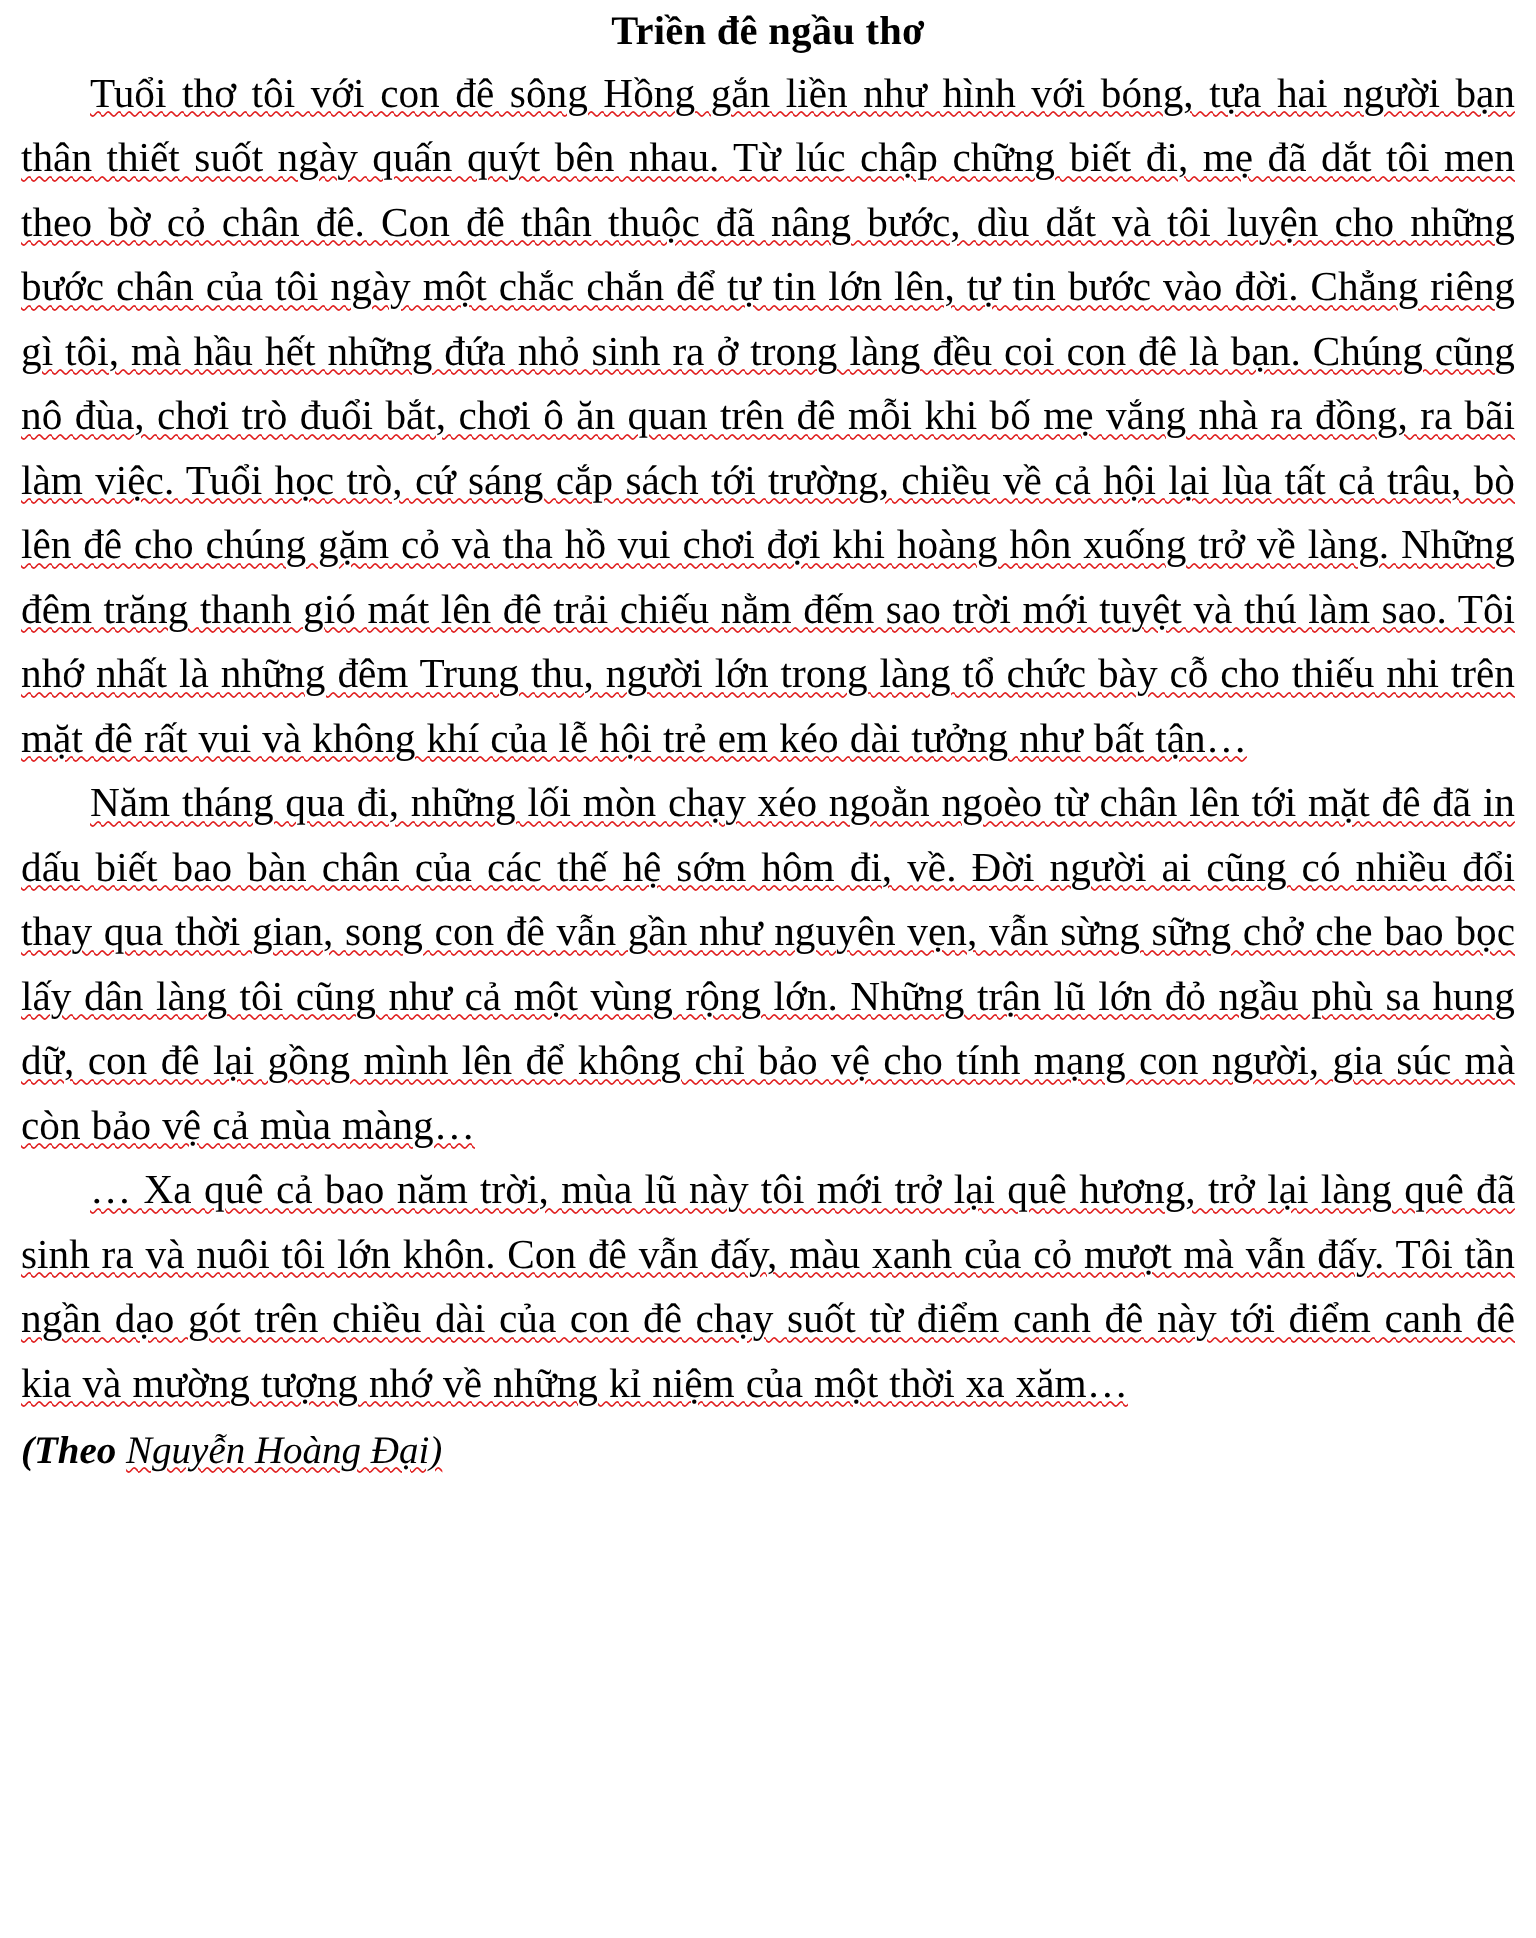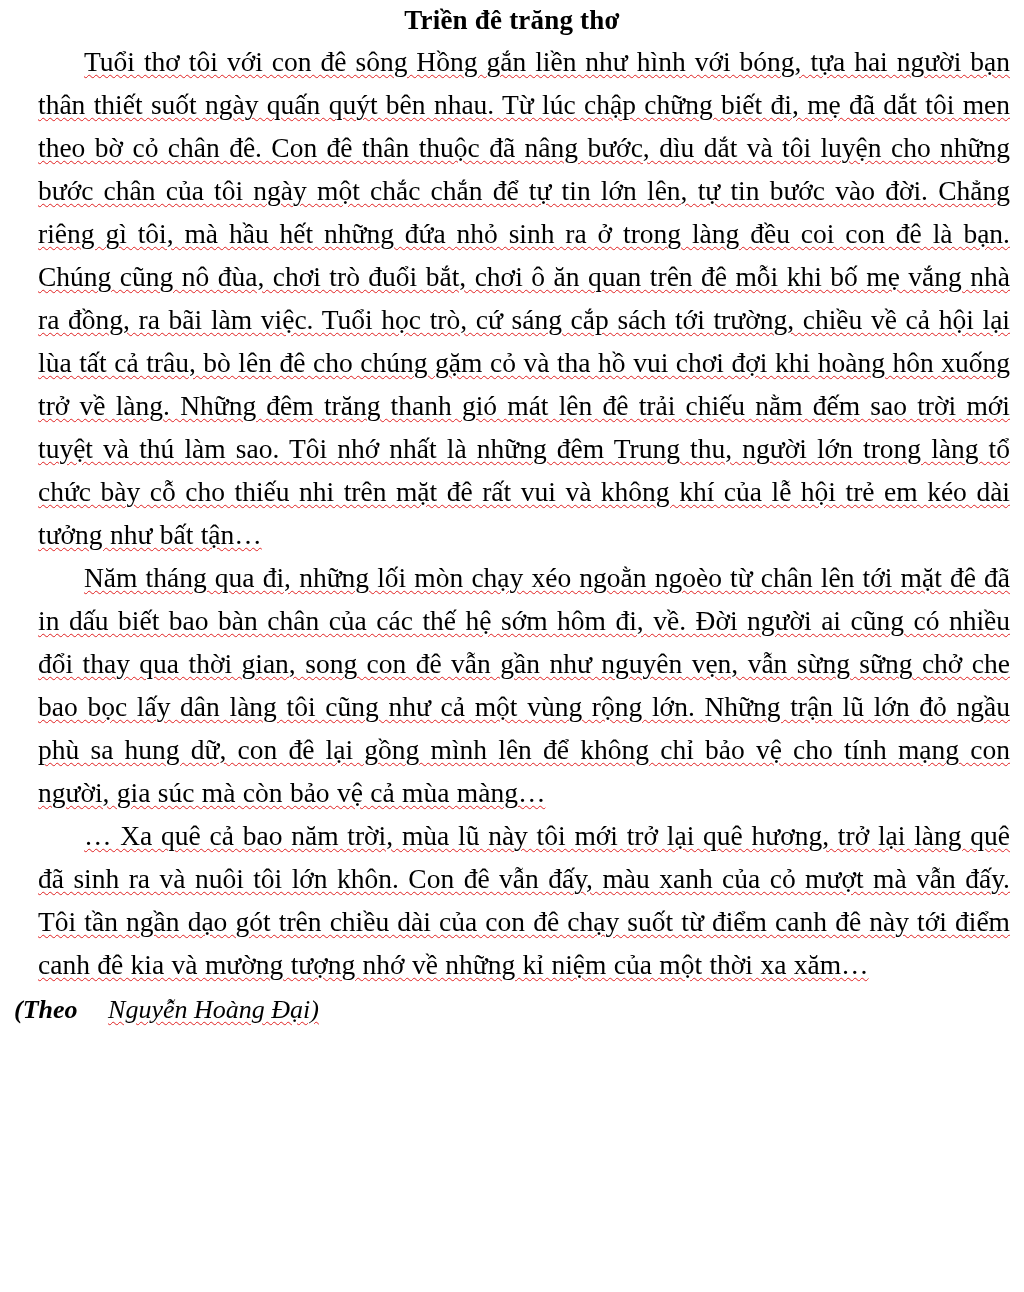--- a/index.html
+++ b/index.html
@@ -55,29 +55,28 @@
   .attribution .author {
     font-style: italic;
   }
   
   .sq {
     text-decoration: underline;
     text-decoration-style: wavy;
     text-decoration-color: #e02020;
     text-decoration-thickness: 1px;
     text-underline-offset: 3px;
-    margin-left: 24px;
   }
 </style>
 </head>
 <body>
 
 <div class="page">
 
-  <h1 class="doc-title">Triền đê trăng thơ</h1>
+  <h1 class="doc-title">Triền đê ngầu thơ</h1>
 
   <p class="para sq">Tuổi thơ tôi với con đê sông Hồng gắn liền như hình với bóng, tựa hai người bạn thân thiết suốt ngày quấn quýt bên nhau. Từ lúc chập chững biết đi, mẹ đã dắt tôi men theo bờ cỏ chân đê. Con đê thân thuộc đã nâng bước, dìu dắt và tôi luyện cho những bước chân của tôi ngày một chắc chắn để tự tin lớn lên, tự tin bước vào đời. Chẳng riêng gì tôi, mà hầu hết những đứa nhỏ sinh ra ở trong làng đều coi con đê là bạn. Chúng cũng nô đùa, chơi trò đuổi bắt, chơi ô ăn quan trên đê mỗi khi bố mẹ vắng nhà ra đồng, ra bãi làm việc. Tuổi học trò, cứ sáng cắp sách tới trường, chiều về cả hội lại lùa tất cả trâu, bò lên đê cho chúng gặm cỏ và tha hồ vui chơi đợi khi hoàng hôn xuống trở về làng. Những đêm trăng thanh gió mát lên đê trải chiếu nằm đếm sao trời mới tuyệt và thú làm sao. Tôi nhớ nhất là những đêm Trung thu, người lớn trong làng tổ chức bày cỗ cho thiếu nhi trên mặt đê rất vui và không khí của lễ hội trẻ em kéo dài tưởng như bất tận…</p>
   <p class="para sq">Năm tháng qua đi, những lối mòn chạy xéo ngoằn ngoèo từ chân lên tới mặt đê đã in dấu biết bao bàn chân của các thế hệ sớm hôm đi, về. Đời người ai cũng có nhiều đổi thay qua thời gian, song con đê vẫn gần như nguyên vẹn, vẫn sừng sững chở che bao bọc lấy dân làng tôi cũng như cả một vùng rộng lớn. Những trận lũ lớn đỏ ngầu phù sa hung dữ, con đê lại gồng mình lên để không chỉ bảo vệ cho tính mạng con người, gia súc mà còn bảo vệ cả mùa màng…</p>
   <p class="para sq">… Xa quê cả bao năm trời, mùa lũ này tôi mới trở lại quê hương, trở lại làng quê đã sinh ra và nuôi tôi lớn khôn. Con đê vẫn đấy, màu xanh của cỏ mượt mà vẫn đấy. Tôi tần ngần dạo gót trên chiều dài của con đê chạy suốt từ điểm canh đê này tới điểm canh đê kia và mường tượng nhớ về những kỉ niệm của một thời xa xăm…</p>
 
   <div class="attribution">
     <span class="theo">(Theo</span>
     <span class="author sq">Nguyễn Hoàng Đại)</span>
   </div>
 

